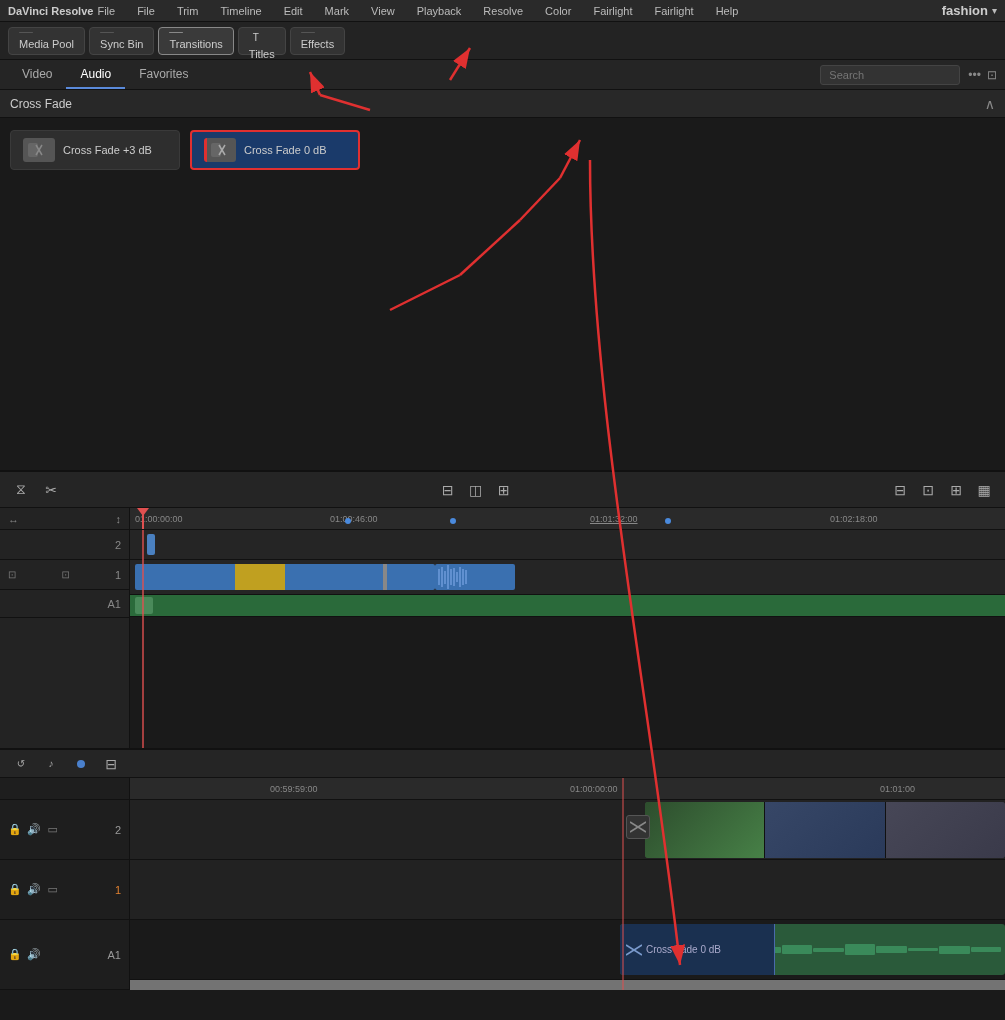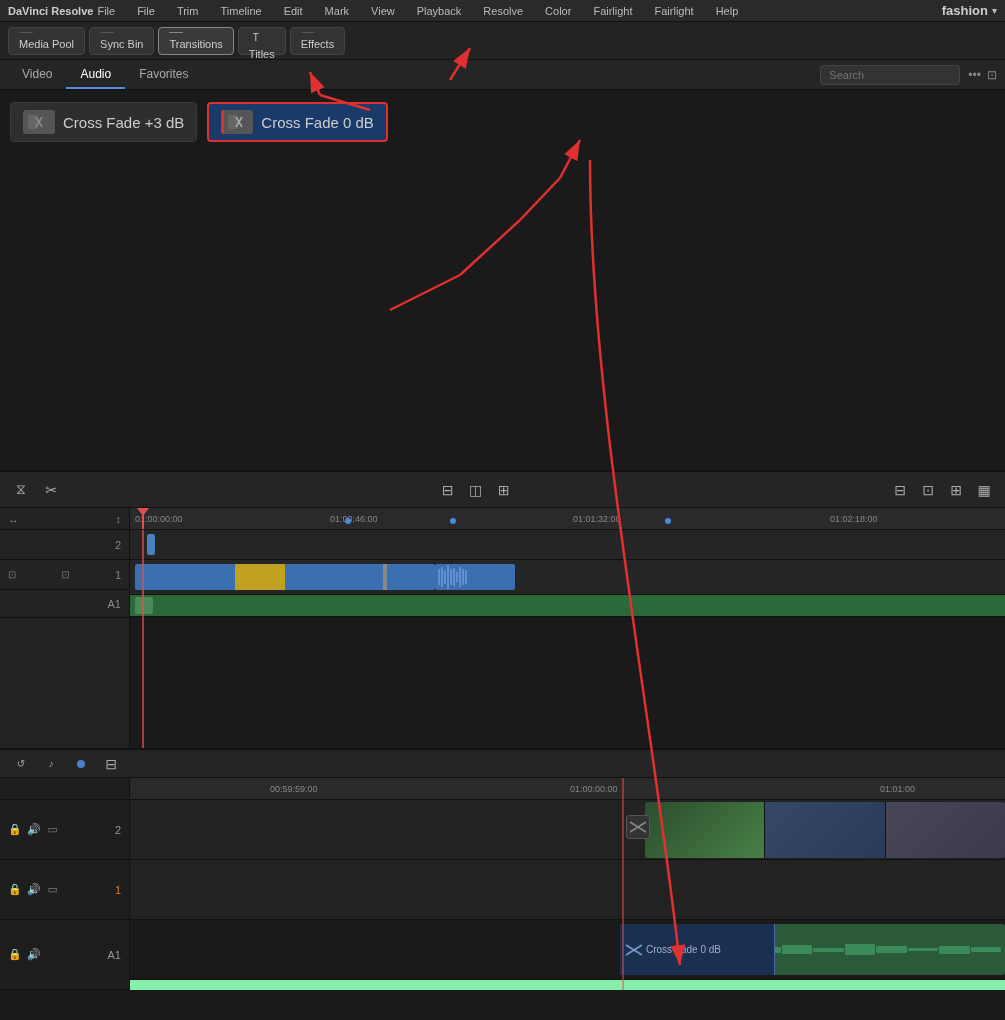--- a/index.html
+++ b/index.html
@@ -30,21 +30,21 @@
     .section-header { display: flex; align-items: center; background: #282828; height: 28px; padding: 0 10px; border-bottom: 1px solid #111; }
     .section-title { color: #ccc; font-size: 12px; font-weight: 500; flex: 1; }
     .section-collapse { color: #888; font-size: 14px; cursor: pointer; }
 
     
     .transitions-grid { display: flex; padding: 12px 10px; gap: 10px; flex-wrap: wrap; }
     .transition-item { display: flex; align-items: center; gap: 8px; background: #2e2e2e; border: 1px solid #3a3a3a; border-radius: 4px; padding: 6px 12px; cursor: pointer; min-width: 170px; }
     .transition-item.selected { background: #1a3a6a; border-color: #e03030; border-width: 2px; }
     .transition-icon { width: 32px; height: 24px; background: #555; border-radius: 3px; display: flex; align-items: center; justify-content: center; flex-shrink: 0; }
     .transition-icon svg { width: 22px; height: 18px; }
-    .transition-label { color: #ccc; font-size: 15px; }
+    .transition-label { color: #ccc; font-size: 11px; }
 
     .effects-empty { flex: 1; background: #1a1a1a; }
 
     
     .timeline-toolbar { display: flex; align-items: center; background: #252525; height: 36px; padding: 0 8px; border-bottom: 1px solid #111; gap: 4px; }
     .tl-btn { width: 26px; height: 22px; background: transparent; border: none; color: #aaa; font-size: 14px; cursor: pointer; display: flex; align-items: center; justify-content: center; border-radius: 3px; }
     .tl-spacer { flex: 1; }
     .tl-group { display: flex; gap: 2px; }
 
     
@@ -108,20 +108,24 @@
   <span class="tab active" style="border-bottom: 2px solid #5a8adb;">Audio</span>
   <span class="tab">Favorites</span>
   <div class="toolbar-spacer"></div>
   <input class="search-box" type="text" placeholder="Search" style="">
   <span class="tab-more">•••</span>
   <span class="tab-icon" style="margin-left:6px;">⊡</span>
 </div>
 
 <div style="background:#1a1a1a; height: 380px; display:flex; flex-direction:column;">
 
+  <div class="section-header">
+    <span class="section-title">Cross Fade</span>
+    <span class="section-collapse">∧</span>
+  </div>
 
   <div class="transitions-grid">
 
     <div class="transition-item">
       <div class="transition-icon">
         <svg viewBox="0 0 22 18">
           <rect x="0" y="2" width="10" height="14" fill="#666" rx="2"></rect>
           <rect x="12" y="2" width="10" height="14" fill="#555" rx="2"></rect>
           <line x1="8" y1="4" x2="14" y2="14" stroke="#888" stroke-width="1.5"></line>
           <line x1="14" y1="4" x2="8" y2="14" stroke="#888" stroke-width="1.5"></line>
@@ -191,21 +195,21 @@
       <div class="track-header" style="height:28px;">
         <span>A1</span>
       </div>
     </div>
 
     <div class="timeline-content">
 
       <div class="ruler" style="position:relative; height:22px; overflow:hidden;">
         <div style="position:absolute; left:5px; top:6px; font-size:9px; color:#888;">01:00:00:00</div>
         <div style="position:absolute; left:200px; top:6px; font-size:9px; color:#888;">01:00:46:00</div>
-        <div style="position:absolute; left:443px; top:6px; font-size:9px; color:#888;">01:01:32:00</div>
+        <div style="position:absolute; left:460px; top:6px; font-size:9px; color:#888;text-decoration:underline;">01:01:32:00</div>
         <div style="position:absolute; left:700px; top:6px; font-size:9px; color:#888;">01:02:18:00</div>
 
         <div style="position:absolute; left:215px; top:10px; width:6px;height:6px; background:#4a8add; border-radius:50%;"></div>
         <div style="position:absolute; left:320px; top:10px; width:6px;height:6px; background:#4a8add; border-radius:50%;"></div>
         <div style="position:absolute; left:535px; top:10px; width:6px;height:6px; background:#4a8add; border-radius:50%;"></div>
 
         <div style="position:absolute; left:12px; top:0; bottom:0; width:2px; background:#e05050; z-index:50;">
           <div style="position:absolute; top:0; left:-5px; width:12px; height:8px; background:#e05050; clip-path: polygon(0 0, 100% 0, 50% 100%);"></div>
         </div>
       </div>
@@ -279,21 +283,21 @@
           <span style="margin-left:auto; font-size:11px;color:#e08030;">1</span>
         </div>
 
         <div style="flex:1; border-bottom:1px solid #111; display:flex; align-items:center; padding:0 8px; gap:6px;">
           <span style="font-size:11px;color:#777;">🔒</span>
           <span style="font-size:11px;color:#777;">🔊</span>
           <span style="margin-left:auto; font-size:11px;color:#999;">A1</span>
         </div>
       </div>
 
-      <div style="flex:1; position:relative; overflow:hidden; background:#86efac;">
+      <div style="flex:1; position:relative; overflow:hidden; background:#737373;">
 
         <div style="position:absolute; top:0; left:0; right:0; height:22px; background:#2a2a2a; border-bottom:1px solid #111;">
           <span style="position:absolute; left:140px; top:6px; font-size:9px; color:#888;">00:59:59:00</span>
           <span style="position:absolute; left:440px; top:6px; font-size:9px; color:#888;">01:00:00:00</span>
           <span style="position:absolute; left:750px; top:6px; font-size:9px; color:#888;">01:01:00</span>
         </div>
 
         <div style="position:absolute; top:22px; left:0; right:0; height:60px; background:#222; border-bottom:1px solid #111;">
 
           <div style="position:absolute; right:0; top:2px; height:56px; width:360px; display:flex; overflow:hidden; border-radius:3px;">

